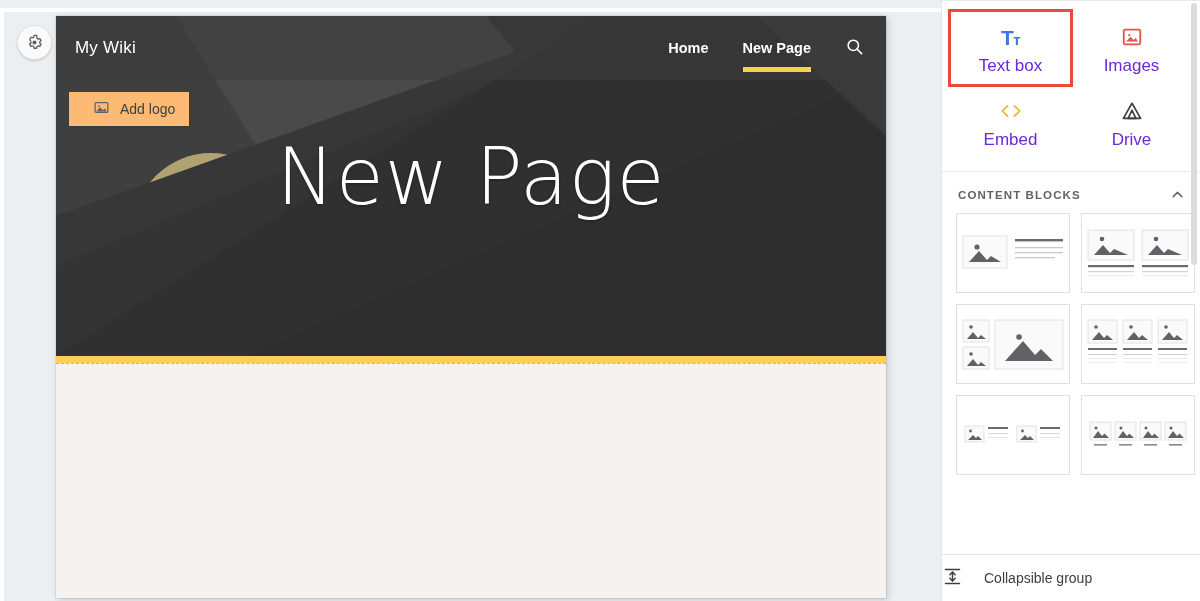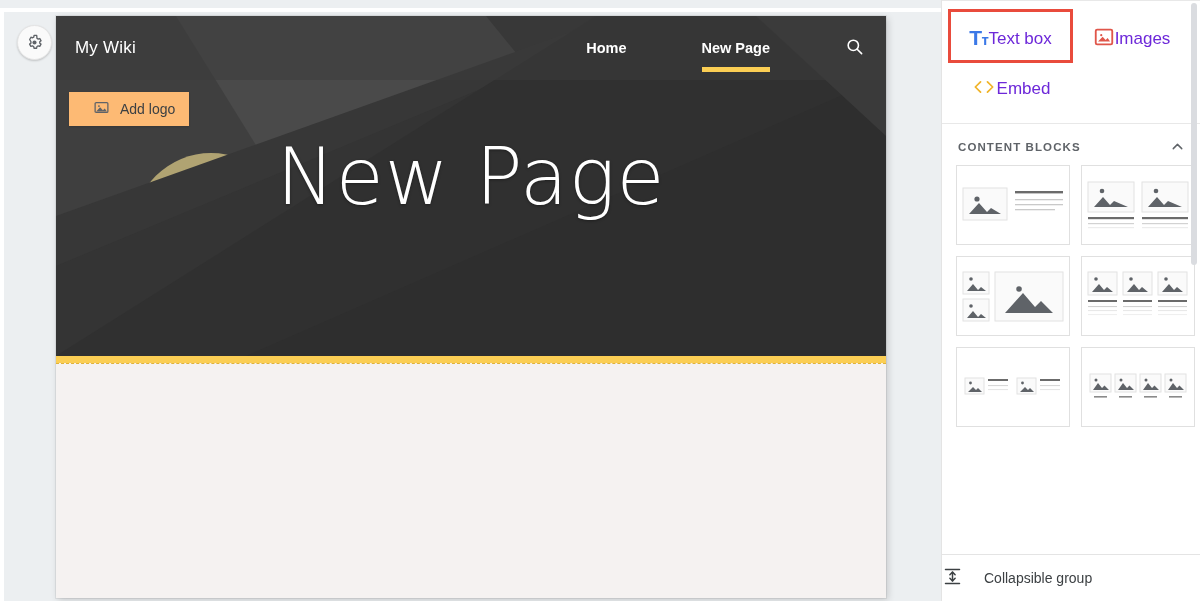--- a/index.html
+++ b/index.html
@@ -82,21 +82,20 @@
     margin-left: 19px;
     letter-spacing: 0.2px;
     font-weight: 400;
     white-space: nowrap;
   }
   .nav-links {
     margin-left: auto;
     display: flex;
     align-items: center;
     height: 64px;
-    gap: 41px;
   }
   .nav-link {
     position: relative;
     color: #ffffff;
     font-size: 14.5px;
     font-weight: bold;
     padding: 0 0;
     margin-right: 34px;
     height: 64px;
     display: flex; align-items: center;
@@ -235,21 +234,21 @@
 
   
   .insert-grid {
     display: grid;
     grid-template-columns: 1fr 1fr;
     padding: 10px 8px 12px 8px;
     border-bottom: 1px solid #e8e8e8;
   }
   .insert-item {
     display: flex;
-    flex-direction: row;
+    flex-direction: column;
     align-items: center;
     justify-content: center;
     padding: 11px 0 9px 0;
     cursor: pointer;
     position: relative;
   }
   .insert-item .ii-icon {
     height: 30px;
     display: flex; align-items: center; justify-content: center;
   }
@@ -427,20 +426,29 @@
         <div class="insert-item">
           <div class="ii-icon">
             <svg width="26" height="18" viewBox="0 0 30 18" fill="none" stroke="#f0b429" stroke-width="2" stroke-linecap="round" stroke-linejoin="round">
               <polyline points="11,3 5,9 11,15"></polyline>
               <polyline points="19,3 25,9 19,15"></polyline>
             </svg>
           </div>
           <div class="ii-label">Embed</div>
         </div>
 
+        <div class="insert-item">
+          <div class="ii-icon">
+            <svg width="24" height="23" viewBox="0 0 24 24" fill="none" stroke="#3c4043" stroke-width="1.7" stroke-linejoin="round">
+              <path d="M12 3.4 L21 19.2 H3 Z"></path>
+              <path d="M12 10.6 L16 19.2 H8 Z"></path>
+            </svg>
+          </div>
+          <div class="ii-label">Drive</div>
+        </div>
       </div>
 
       <div class="section-head">
         <span class="sh-title">CONTENT BLOCKS</span>
         <span class="sh-chev">
           <svg width="17" height="17" viewBox="0 0 24 24" fill="none" stroke="#5f6368" stroke-width="2" stroke-linecap="round" stroke-linejoin="round">
             <polyline points="6,15 12,9 18,15"></polyline>
           </svg>
         </span>
       </div>

